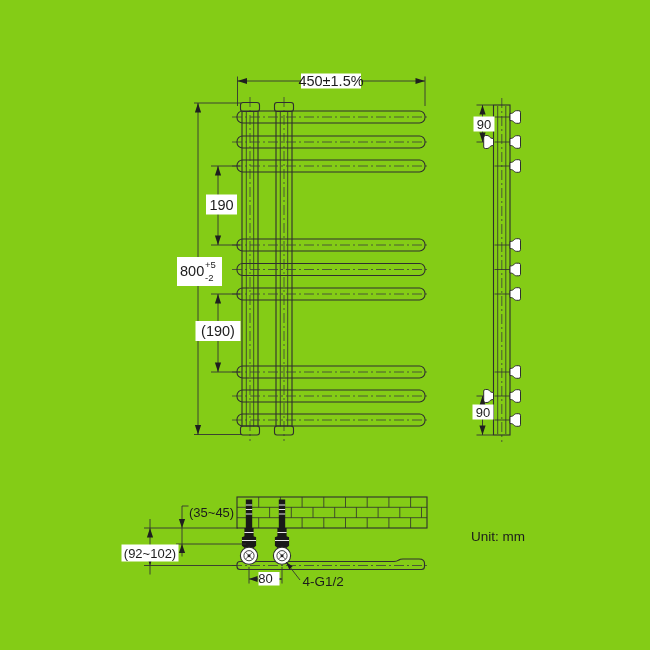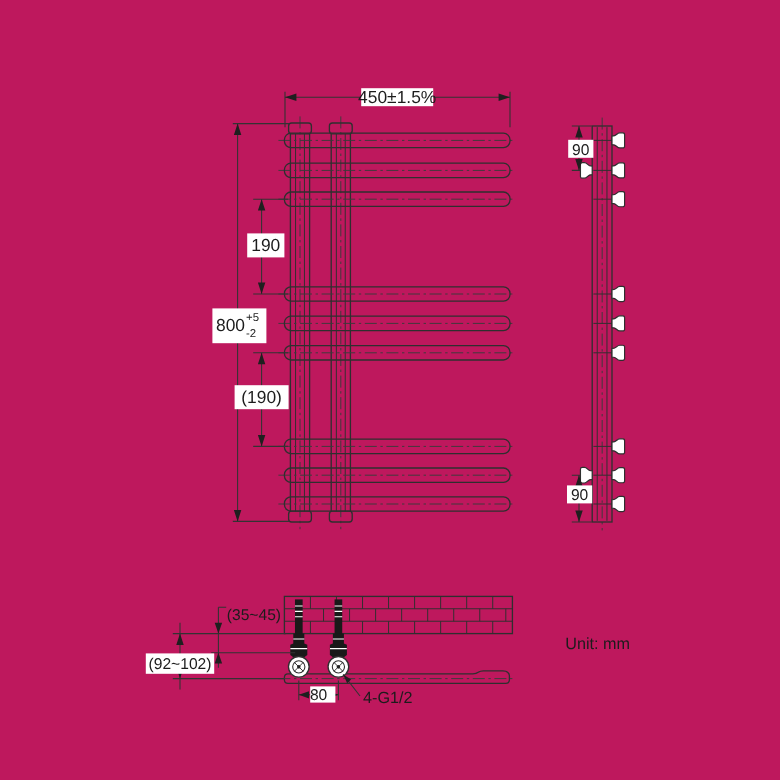--- a/index.html
+++ b/index.html
@@ -1,16 +1,16 @@
 <!DOCTYPE html>
 <html><head>
 <meta charset="utf-8">
 <style>
   html,body{margin:0;padding:0;background:#ffffff;}
-  .page{position:relative;width:650px;height:650px;background:#be185d;overflow:hidden;}
+  .page{position:relative;width:650px;height:650px;background:#84cc16;overflow:hidden;}
   svg{display:block;}
   .ol   {fill:none;stroke:#2f2f2f;stroke-width:1.1;}
   .thin {fill:none;stroke:#2f2f2f;stroke-width:0.8;}
   .cl   {fill:none;stroke:#3c3c3c;stroke-width:0.8;stroke-dasharray:10 3 2 3;}
   .dim  {fill:none;stroke:#333333;stroke-width:0.9;}
   .ah   {fill:#1f1f1f;stroke:none;}
   .dark {fill:#191919;stroke:none;}
   .wdetail{fill:none;stroke:#ffffff;stroke-width:0.9;}
   .mask {fill:#ffffff;stroke:none;}
   .t    {font-family:"Liberation Sans",sans-serif;fill:#1c1c1c;}

